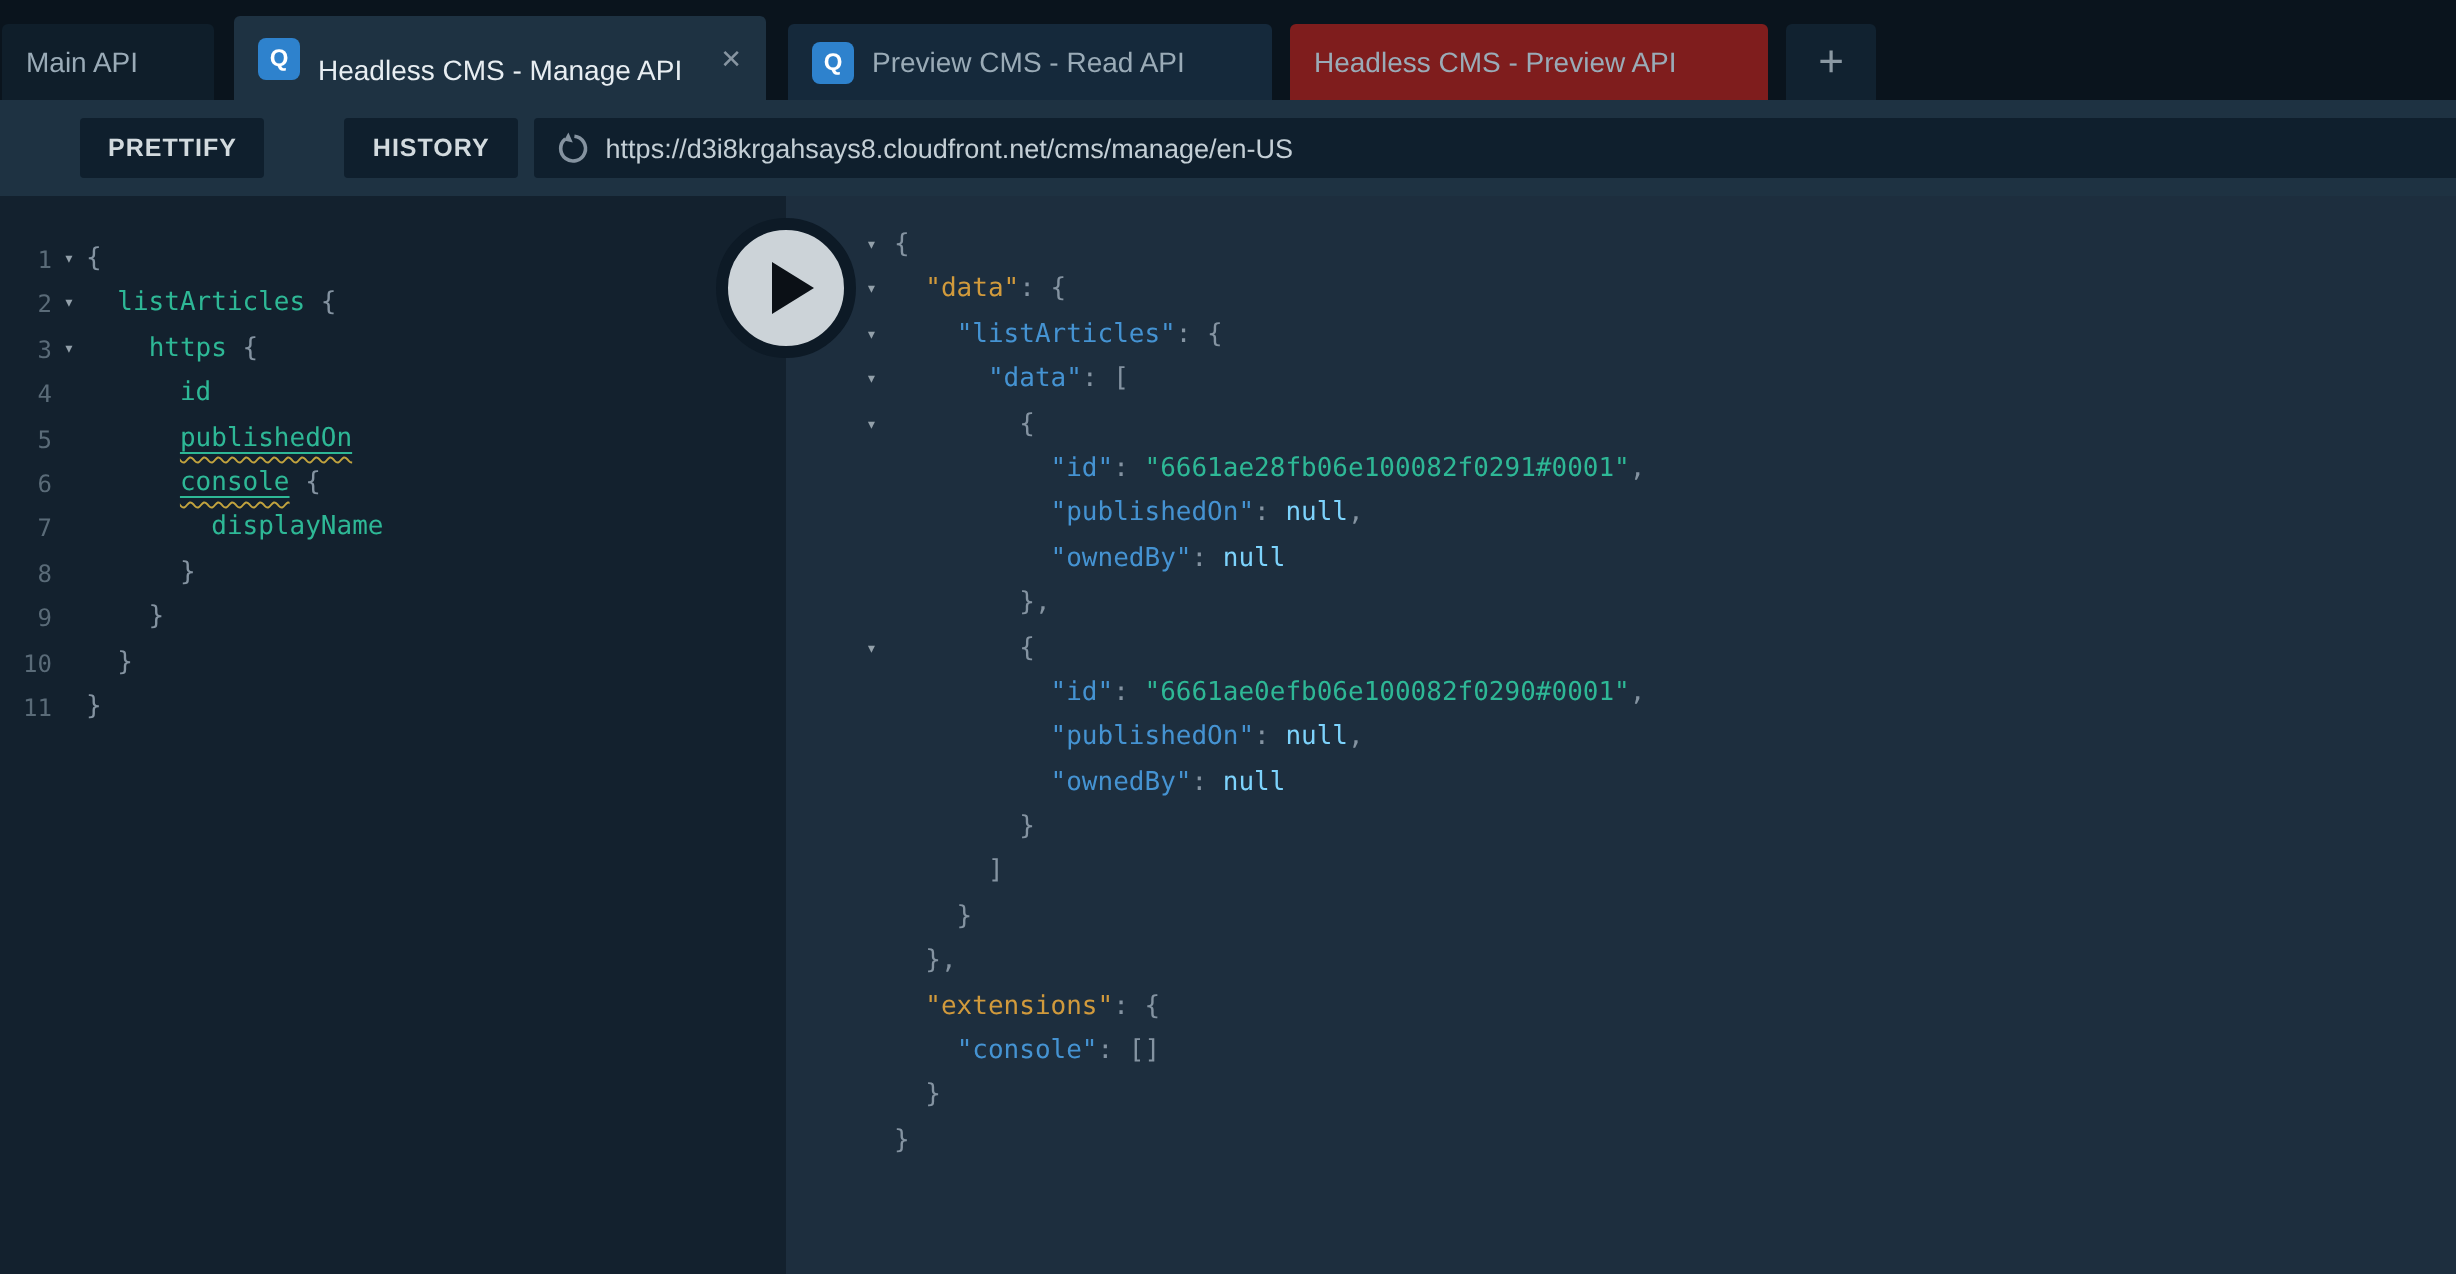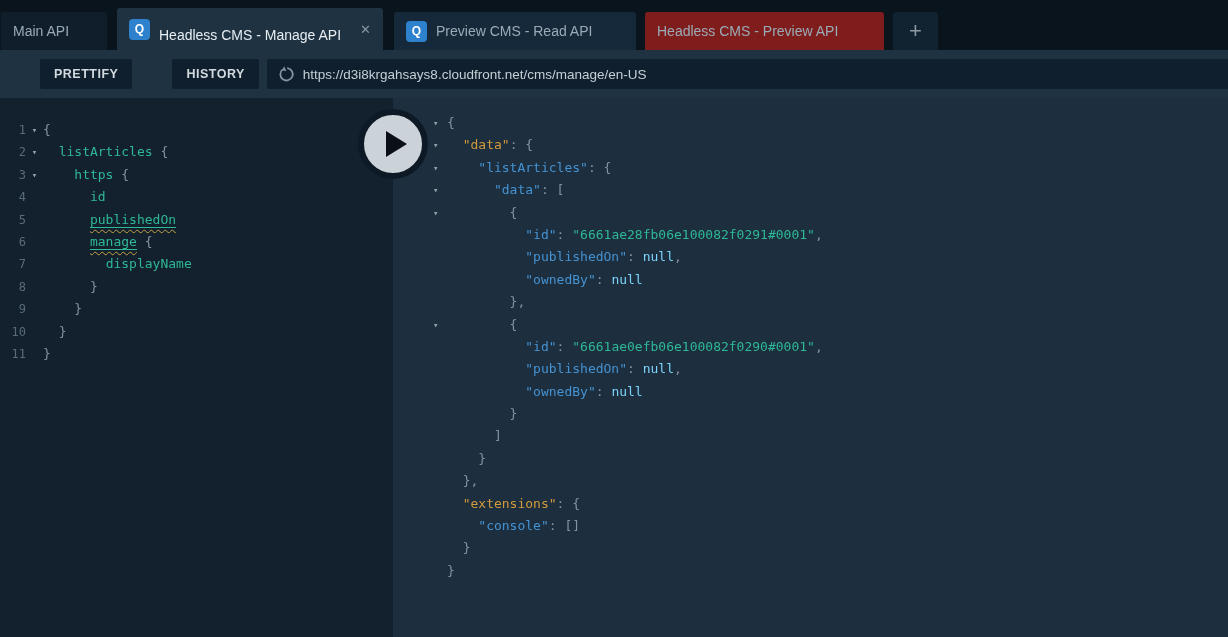--- a/index.html
+++ b/index.html
@@ -127,21 +127,21 @@
           <pre class="codeln"><span class="c-p">      </span><span class="c-f">id</span></pre>
         </div>
         <div class="crow">
           <span class="gut">5</span>
           <span class="fold"></span>
           <pre class="codeln"><span class="c-p">      </span><span class="warn-outer"><span class="warn-inner c-f">publishedOn</span></span></pre>
         </div>
         <div class="crow">
           <span class="gut">6</span>
           <span class="fold"></span>
-          <pre class="codeln"><span class="c-p">      </span><span class="warn-outer"><span class="warn-inner c-f">manage</span></span><span class="c-p"> {</span></pre>
+          <pre class="codeln"><span class="c-p">      </span><span class="warn-outer"><span class="warn-inner c-f">console</span></span><span class="c-p"> {</span></pre>
         </div>
         <div class="crow">
           <span class="gut">7</span>
           <span class="fold"></span>
           <pre class="codeln"><span class="c-p">        </span><span class="c-f">displayName</span></pre>
         </div>
         <div class="crow">
           <span class="gut">8</span>
           <span class="fold"></span>
           <pre class="codeln"><span class="c-p">      }</span></pre>

